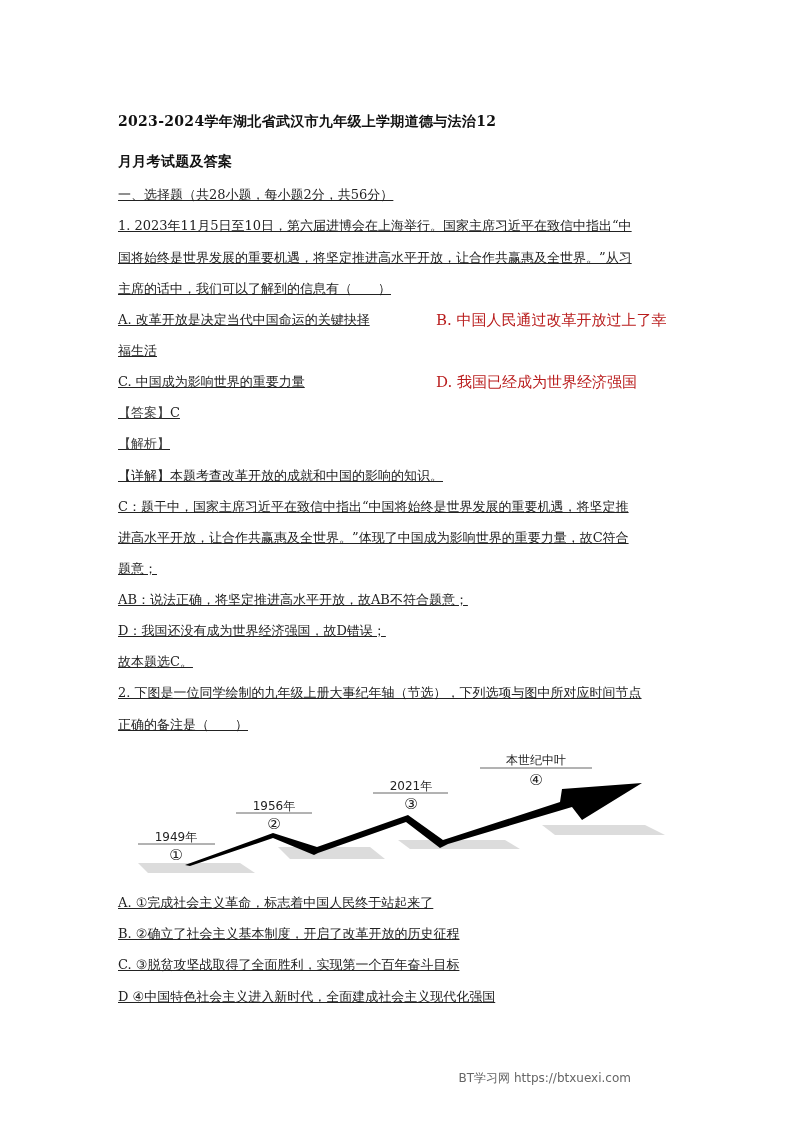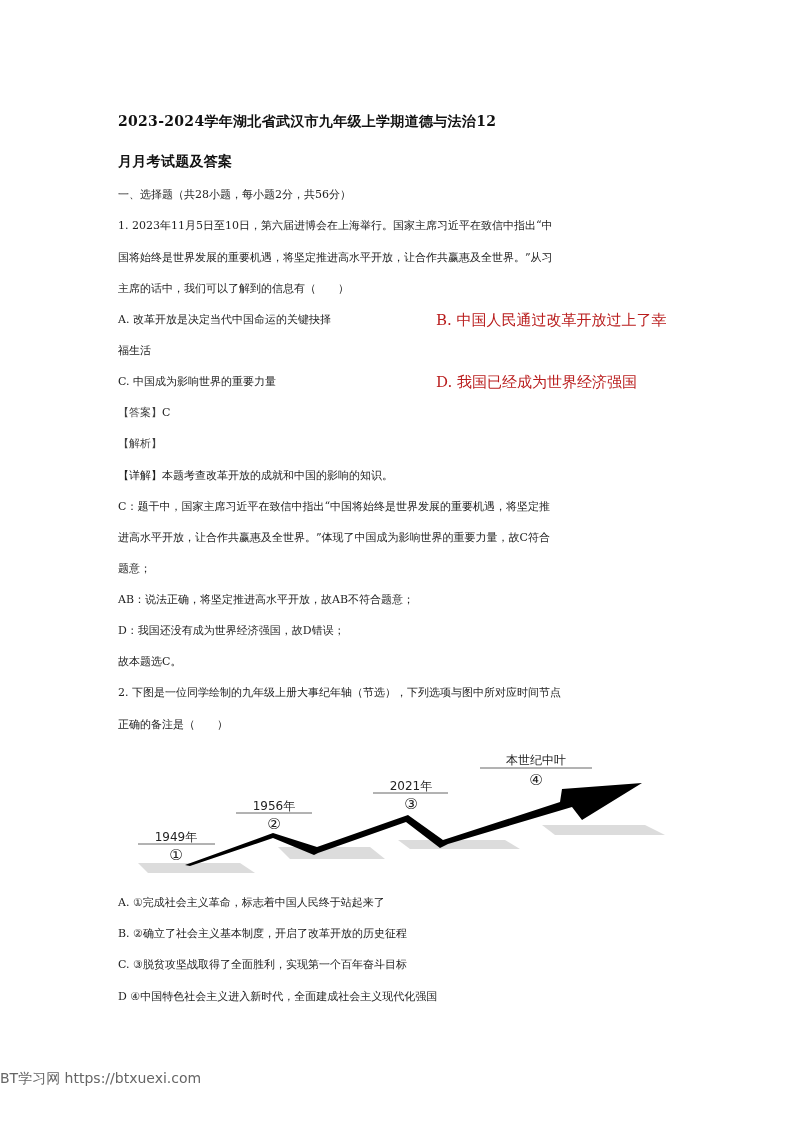--- a/index.html
+++ b/index.html
@@ -2,26 +2,26 @@
 <html><head>
   <meta charset="utf-8">
   <style>
     html, body { margin: 0; padding: 0; background: #ffffff; }
     body { width: 793px; height: 1122px; position: relative; overflow: hidden;
            font-family: "DejaVu Serif", "Liberation Serif", serif; color: #1a1a1a; }
     .title { position: absolute; left: 118px; width: 560px; font-weight: bold;
              font-size: 14px; letter-spacing: 0.3px; line-height: 40px; color: #111; }
     .title.l1 { top: 101px; }
     .title.l2 { top: 141px; }
-    .line { position: absolute; left: 118px; font-size: 11px; line-height: 20px;
-            white-space: nowrap; color: #222; }
+    .line { position: absolute; left: 118px; font-size: 13px; line-height: 20px;
+            white-space: nowrap; color: #222; text-decoration: underline; }
     .opt-right { position: absolute; left: 436px; font-size: 15px; line-height: 20px; white-space: nowrap; color: #b91c1c; }
     .blue { color: #404040; }
-    .footer { position: absolute; top: 1070px; left: 0; width: 631px; text-align: left;
-              font-family: "DejaVu Sans", "Liberation Sans", sans-serif; font-size: 14px; color: #666; }
+    .footer { position: absolute; top: 1070px; left: 0; width: 631px; text-align: right;
+              font-family: "DejaVu Sans", "Liberation Sans", sans-serif; font-size: 12px; color: #666; }
     .diagram { position: absolute; left: 130px; top: 745px; width: 540px; height: 130px; }
     .dlabel { position: absolute; font-family: "DejaVu Sans", "Liberation Sans", sans-serif;
               font-size: 12px; color: #222; text-align: center; }
     .dnum { position: absolute; font-family: "DejaVu Sans", "Liberation Sans", sans-serif;
             font-size: 15px; color: #222; text-align: center; }
   </style>
 </head>
 <body>
 
 <div class="title l1">2023-2024学年湖北省武汉市九年级上学期道德与法治12</div>

